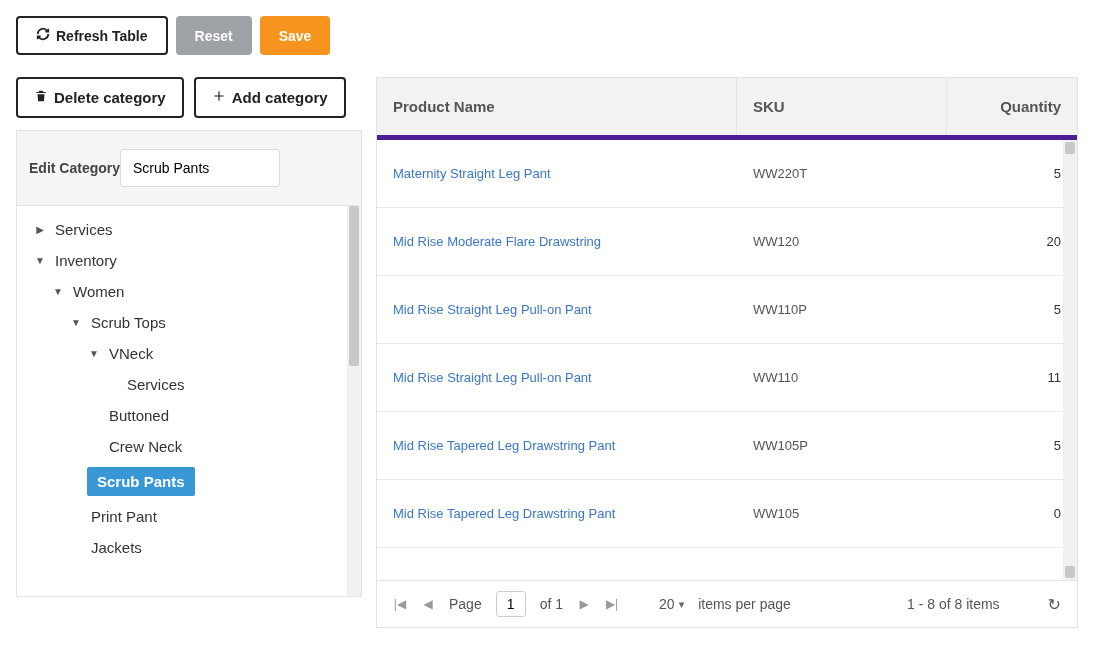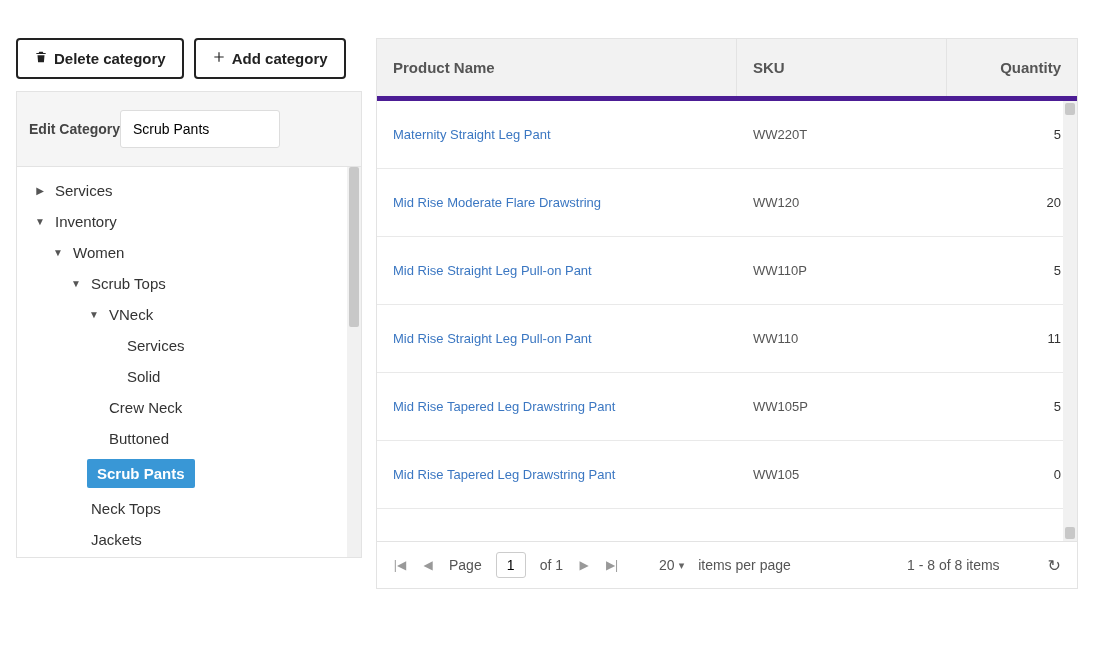--- a/index.html
+++ b/index.html
@@ -224,20 +224,37 @@
   }
   .pager .spacer { flex: 1; }
   .pager .select-ish { display: inline-flex; align-items: center; gap: 4px; }
   .chev { font-size: 11px; color: #666; }
   .reload-ico { font-size: 16px; color: #555; cursor: pointer; }
 </style>
 </head>
 <body>
 
 <div class="header-row">
+  <div class="header-actions">
+    <button class="btn btn-outline">
+      <span class="refresh-icon">
+        <svg viewBox="0 0 24 24" fill="none" stroke="currentColor" stroke-width="3">
+            <path d="M3 12a9 9 0 0 1 15-6.7L21 8M21 12a9 9 0 0 1-15 6.7L3 16"></path>
+            <path d="M21 3v5h-5M3 21v-5h5"></path>
+          </svg>
+      </span>
+      <span>Refresh Table</span>
+    </button>
+    <button class="btn btn-gray">
+      <span>Reset</span>
+    </button>
+    <button class="btn btn-orange">
+      <span>Save</span>
+    </button>
+  </div>
 </div>
 
 <div class="main-cols">
   <div class="left-col">
     <div class="cat-toolbar">
       <button class="btn-outline-sm">
         <span class="trash-icon">
           <svg viewBox="0 0 24 24" fill="currentColor">
               <path d="M9 3h6l1 2h4v2H4V5h4l1-2zM6 9h12l-1 12H7L6 9z"></path>
             </svg>
@@ -278,39 +295,35 @@
               <span class="tree-label">Scrub Tops</span>
             </div>
             <div class="tree-item ind-4">
               <span class="tree-caret">▼</span>
               <span class="tree-label">VNeck</span>
             </div>
             <div class="tree-item ind-5">
               <span class="tree-caret"></span>
               <span class="tree-label">Services</span>
             </div>
-            <div class="tree-item ind-5">
-              <span class="tree-caret"></span>
-              <span class="tree-label">Solid</span>
-            </div>
             <div class="tree-item ind-4">
               <span class="tree-caret"></span>
+              <span class="tree-label">Buttoned</span>
+            </div>
+            <div class="tree-item ind-4">
+              <span class="tree-caret"></span>
               <span class="tree-label">Crew Neck</span>
             </div>
-            <div class="tree-item ind-4">
-              <span class="tree-caret"></span>
-              <span class="tree-label">Buttoned</span>
-            </div>
             <div class="tree-item ind-3 tree-selected">
               <span class="tree-caret"></span>
               <span class="tree-label">Scrub Pants</span>
             </div>
             <div class="tree-item ind-3">
               <span class="tree-caret"></span>
-              <span class="tree-label">Neck Tops</span>
+              <span class="tree-label">Print Pant</span>
             </div>
             <div class="tree-item ind-3">
               <span class="tree-caret"></span>
               <span class="tree-label">Jackets</span>
             </div>
             <div class="tree-item ind-3"></div>
           </div>
         <div class="tree-scroll">
           <div class="tree-thumb"></div>
         </div>

